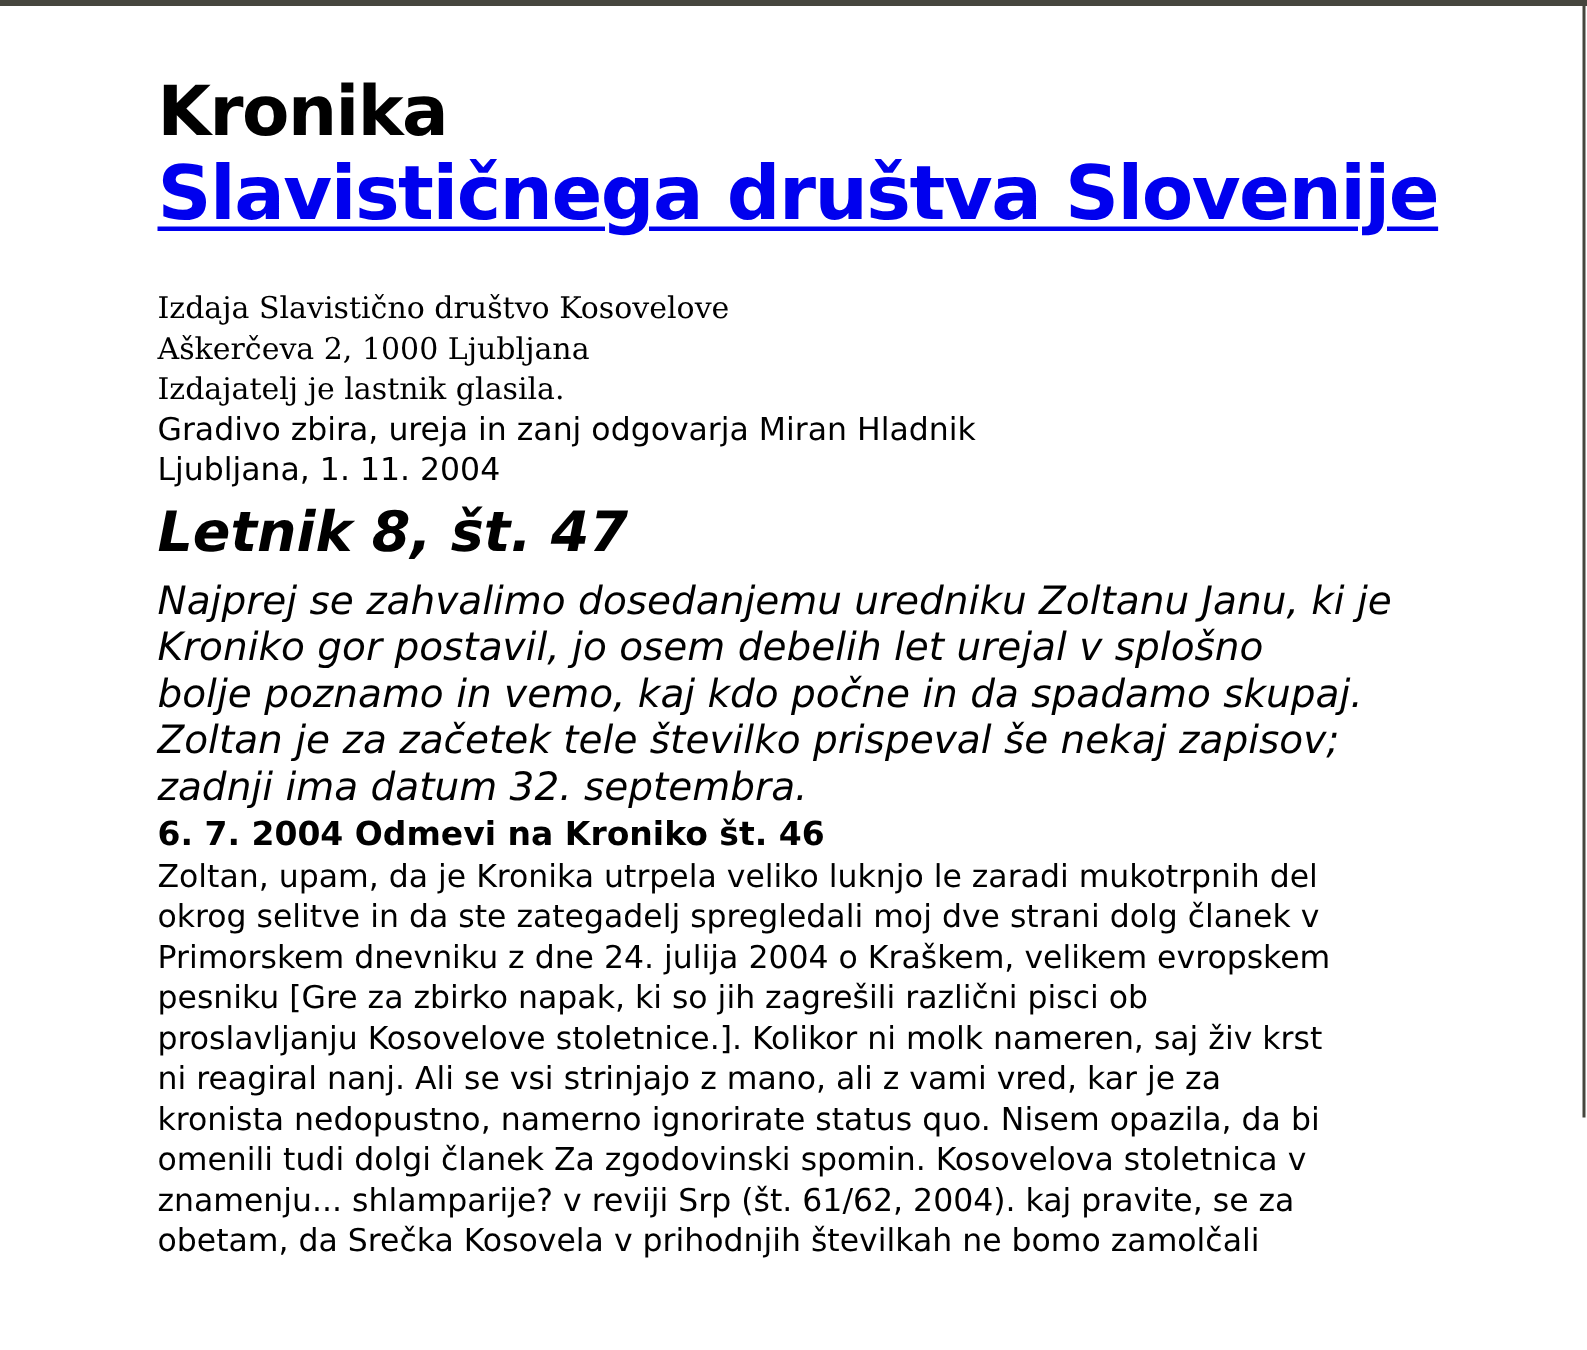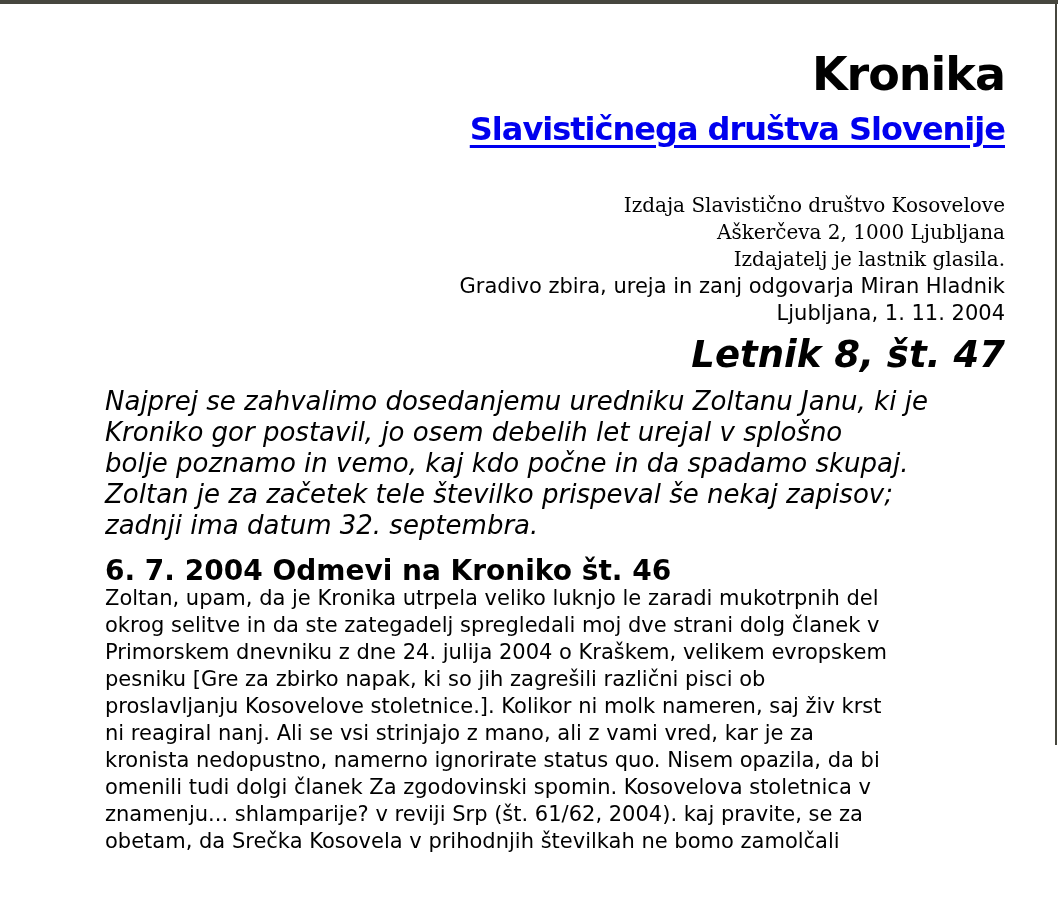--- a/index.html
+++ b/index.html
@@ -18,29 +18,29 @@
   .frame-right {
     position: absolute; top: 0; left: 1055px;
     width: 2px; height: 745px;
     background: #46463e;
   }
   .content {
     position: absolute;
     left: 105px; top: 4px;
     width: 900px;
   }
-  .centered { text-align: right; margin-top: 22px; }
+  .centered { text-align: left; margin-top: 22px; }
   .title-line1 {
     margin-top: 44px;
     font-size: 46px; font-weight: bold;
     line-height: 52px;
     letter-spacing: -1px;
   }
   .title-line2 {
-    font-size: 32px; font-weight: bold;
+    font-size: 50px; font-weight: bold;
     line-height: 58px;
     letter-spacing: -1px;
   }
   .title-line2 a {
     color: #0000ee;
     text-decoration: underline;
     text-decoration-thickness: 3px;
     text-underline-offset: 5px;
     cursor: pointer;
   }
@@ -58,22 +58,22 @@
     line-height: 44px;
     font-style: italic;
   }
   .intro {
     margin-top: 9px;
     font-style: italic;
     font-size: 26px;
   }
   .intro .line { line-height: 31px; white-space: nowrap; }
   .entry-heading {
-    margin-top: 16px;
-    font-size: 28px; font-weight: bold;
+    margin-top: 2px;
+    font-size: 22px; font-weight: bold;
     line-height: 28px;
   }
   .entry-body { font-size: 21px; }
   .entry-body .line { line-height: 27px; white-space: nowrap; }
 </style>
 </head>
 <body>
 
 <div class="frame-top"></div>
 <div class="frame-right"></div>

